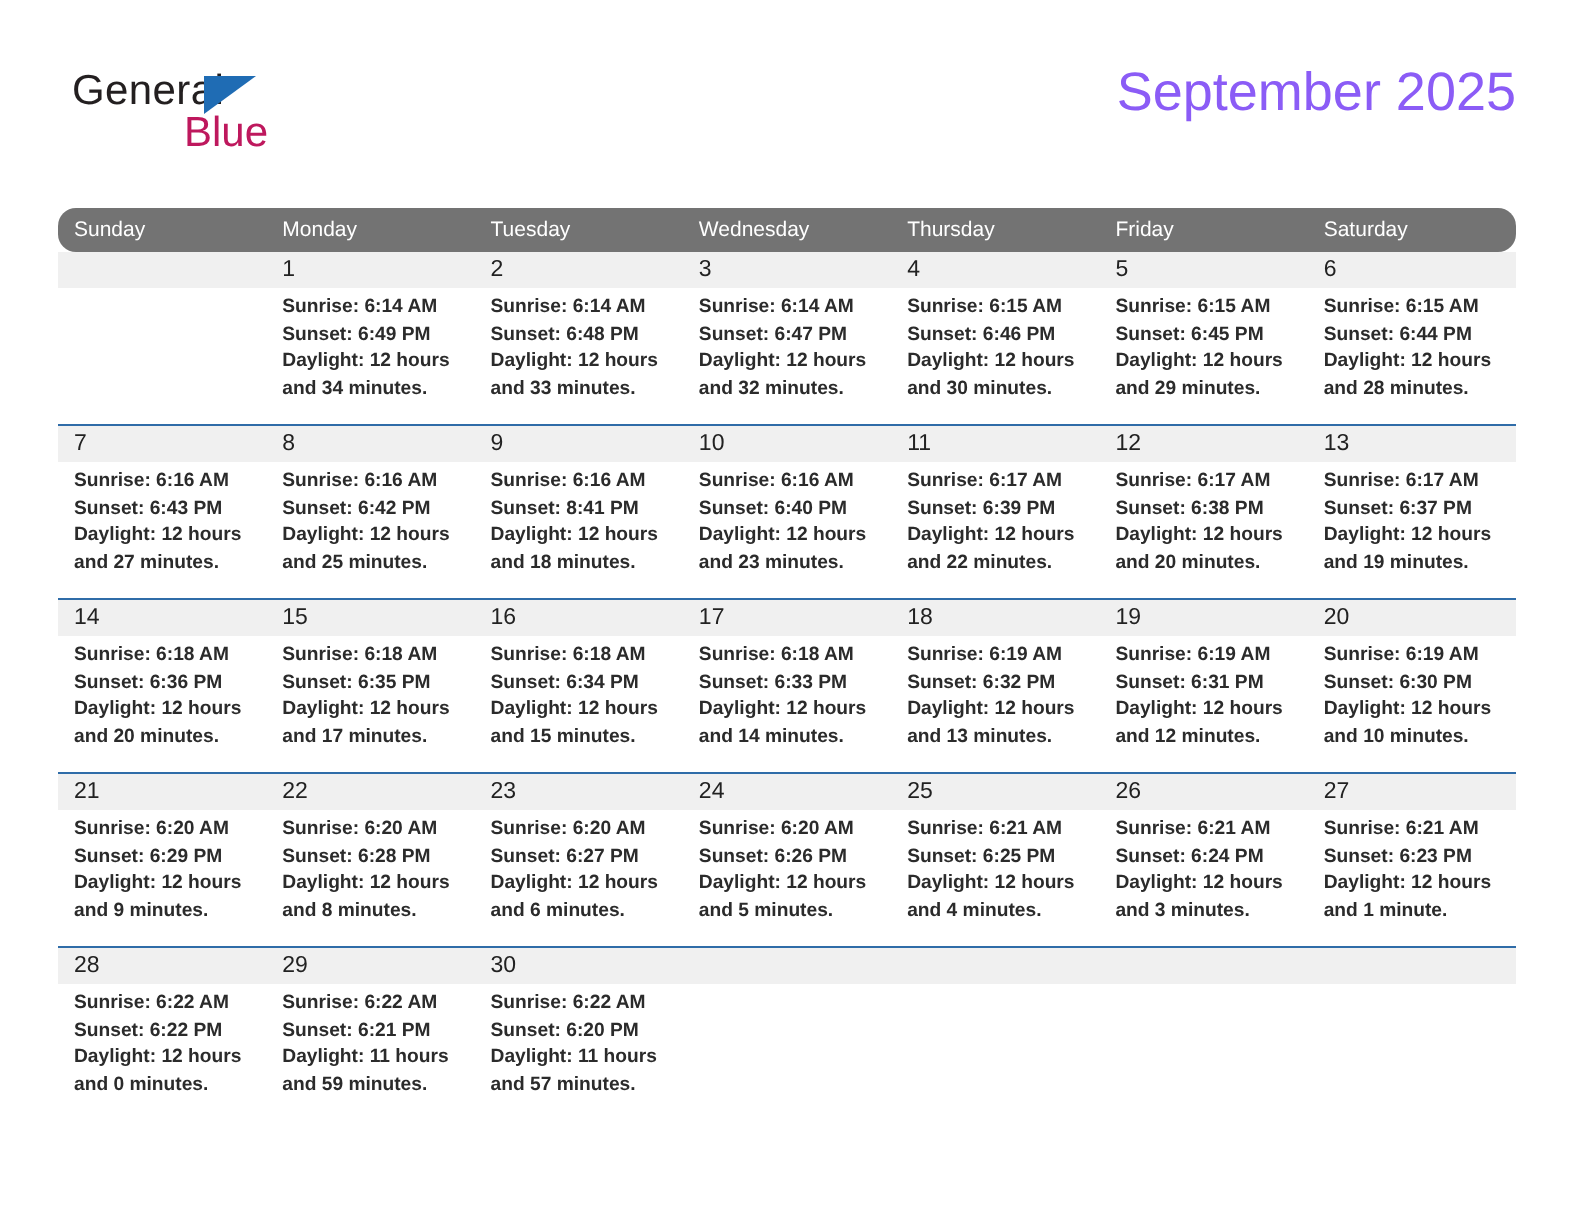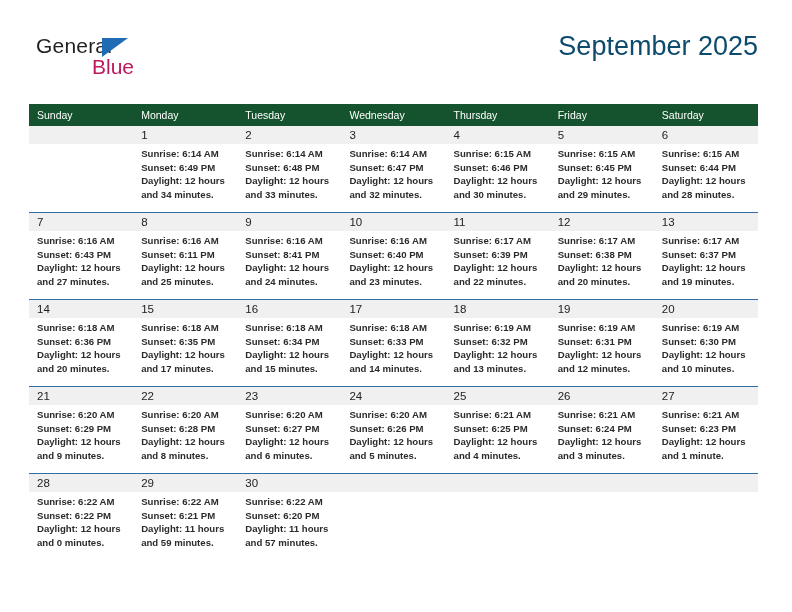--- a/index.html
+++ b/index.html
@@ -63,43 +63,44 @@
     line-height: 24px;
   }
   .title-block {
     position: absolute;
     right: 34px;
     top: 30px;
     text-align: right;
   }
   .cal-title {
     font-size: 27px;
-    color: #0c4a6e;
+    color: #8b5cf6;
     line-height: 32px;
     white-space: nowrap;
   }
   .cal-sub {
     font-size: 14px;
     color: #222222;
     line-height: 18px;
     margin-top: 8px;
     white-space: nowrap;
   }
 
   
   .calendar {
     position: absolute;
     left: 29px;
     top: 104px;
     width: 729px;
   }
   .dow-row {
     display: flex;
-    background: #14532d;
+    background: #737373;
     height: 22px;
+    border-radius: 9px;
   }
   .dow {
     flex: 1 1 0;
     box-sizing: border-box;
     padding-left: 8px;
     font-size: 10.5px;
     color: #ffffff;
     line-height: 22px;
     white-space: nowrap;
     overflow: hidden;
@@ -255,32 +256,32 @@
                 <div>Sunrise: 6:16 AM</div>
                 <div>Sunset: 6:43 PM</div>
                 <div>Daylight: 12 hours</div>
                 <div>and 27 minutes.</div>
               </div>
             </div>
             <div class="daycell">
               <div class="daynum">8</div>
               <div class="details">
                 <div>Sunrise: 6:16 AM</div>
-                <div>Sunset: 6:11 PM</div>
+                <div>Sunset: 6:42 PM</div>
                 <div>Daylight: 12 hours</div>
                 <div>and 25 minutes.</div>
               </div>
             </div>
             <div class="daycell">
               <div class="daynum">9</div>
               <div class="details">
                 <div>Sunrise: 6:16 AM</div>
                 <div>Sunset: 8:41 PM</div>
                 <div>Daylight: 12 hours</div>
-                <div>and 24 minutes.</div>
+                <div>and 18 minutes.</div>
               </div>
             </div>
             <div class="daycell">
               <div class="daynum">10</div>
               <div class="details">
                 <div>Sunrise: 6:16 AM</div>
                 <div>Sunset: 6:40 PM</div>
                 <div>Daylight: 12 hours</div>
                 <div>and 23 minutes.</div>
               </div>

